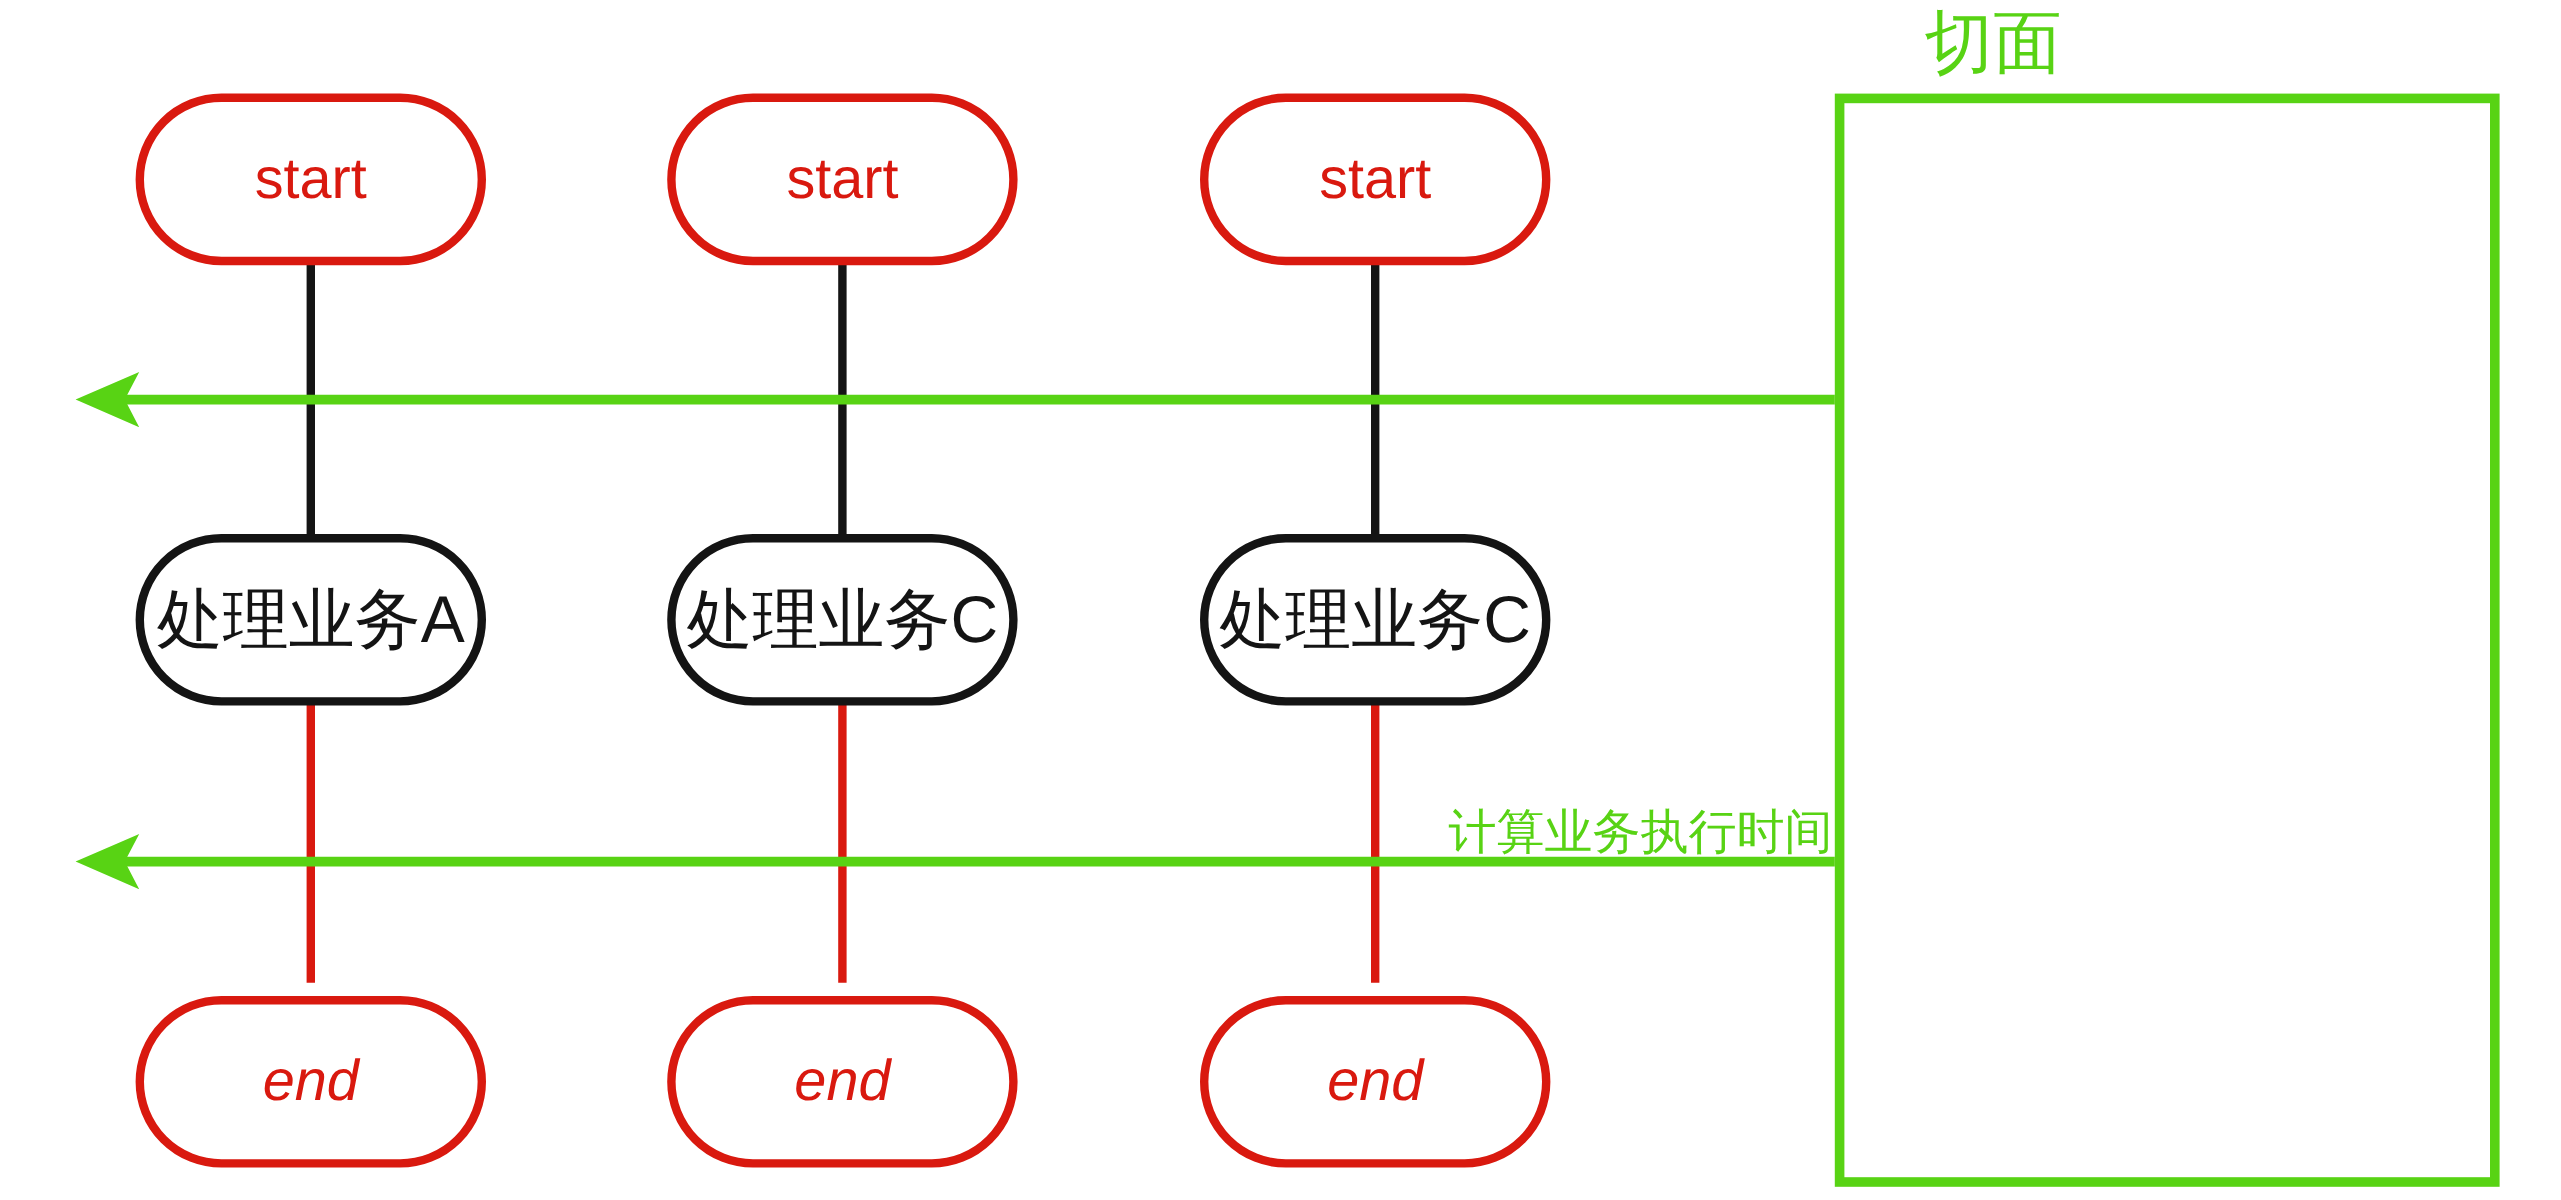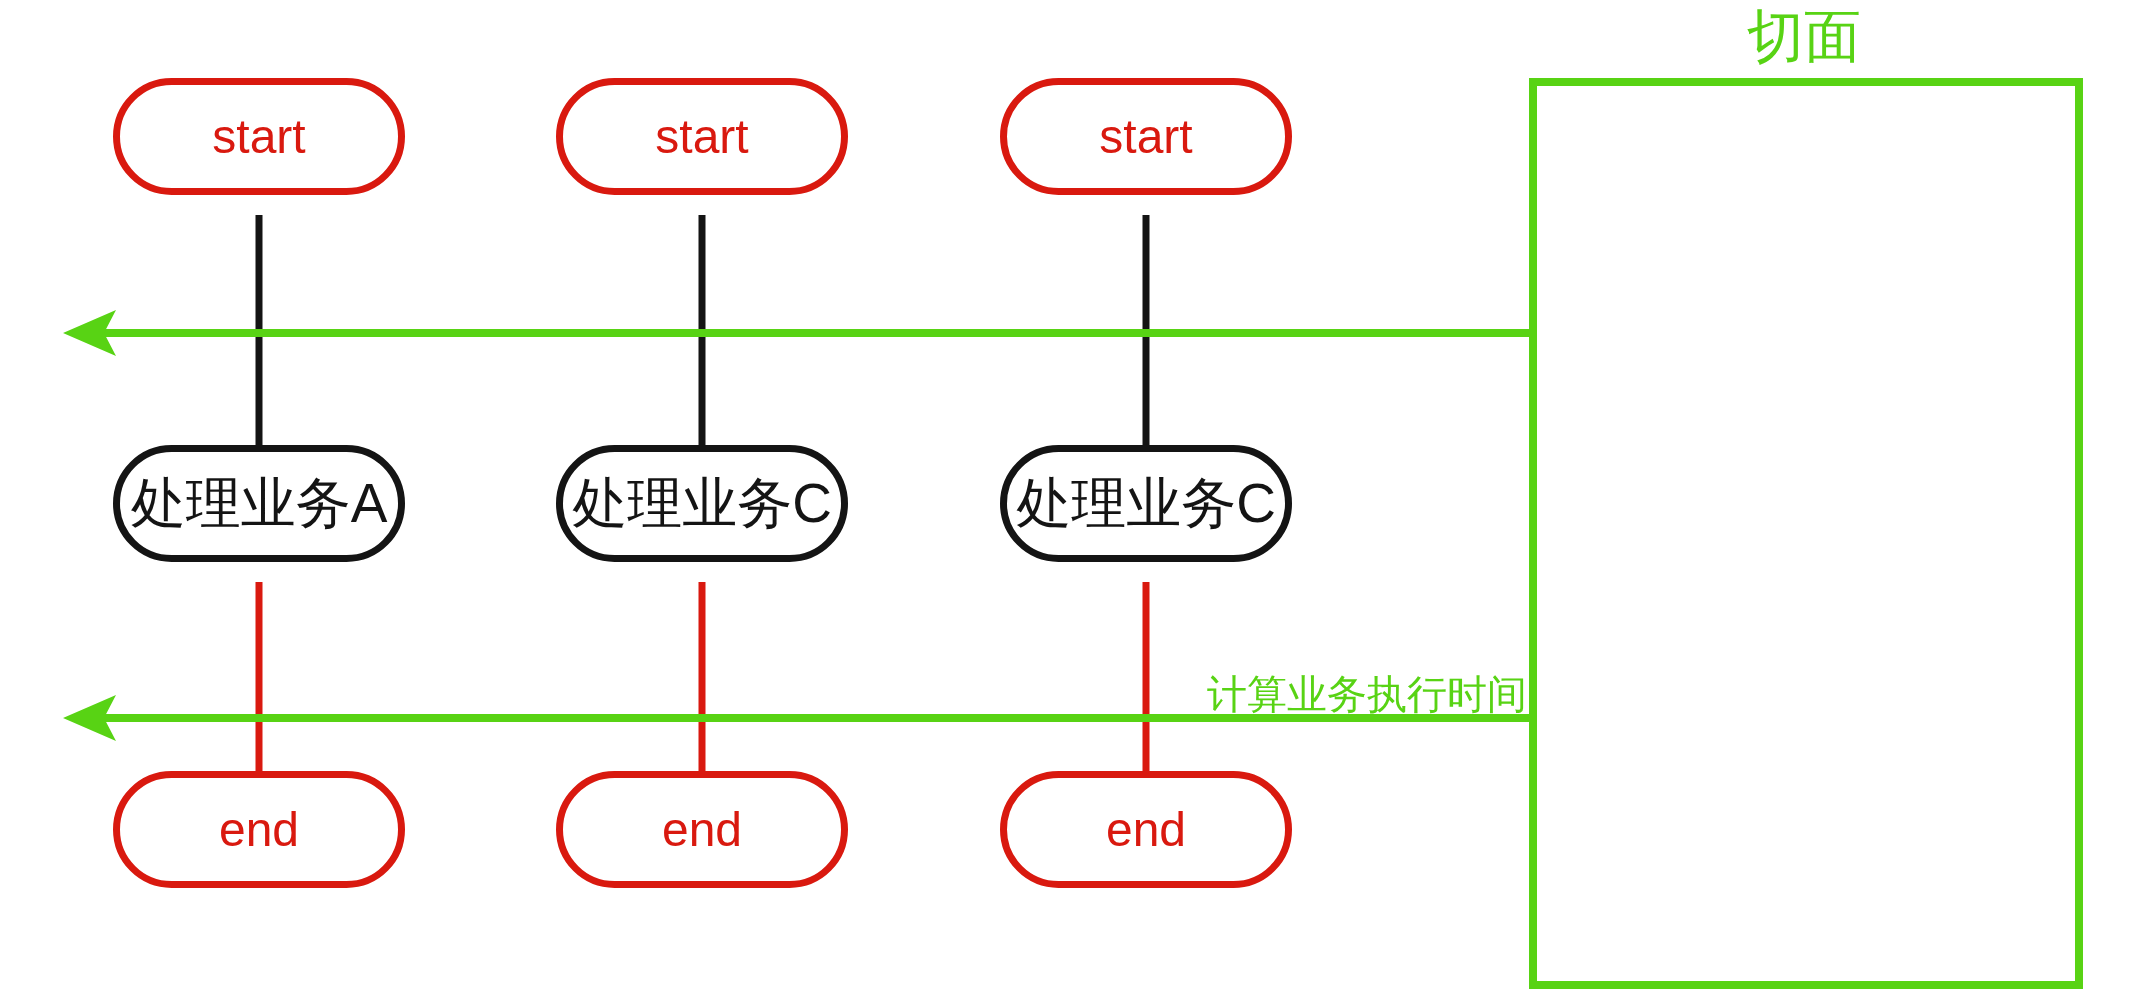--- a/index.html
+++ b/index.html
@@ -17,21 +17,21 @@
     font-family:"Liberation Sans", sans-serif;
   }
   .wires{position:absolute;left:0;top:0;width:2134px;height:1000px;}
   .wire-black{stroke:var(--black);stroke-width:7;fill:none;}
   .wire-red{stroke:var(--red);stroke-width:7;fill:none;}
   .wire-green{stroke:var(--green);stroke-width:8;fill:none;}
   .head-green{fill:var(--green);stroke:none;}
 
   .node{
     position:absolute;
-    width:292px;height:117px;
+    width:292px;height:143px;
     box-sizing:border-box;
     border-radius:72px;
     background:var(--bg);
     display:flex;align-items:center;justify-content:center;
     text-align:center;
   }
   .node-start,.node-end{
     border:7px solid var(--red);
     color:var(--red);
     font-size:48px;
@@ -42,35 +42,35 @@
     color:var(--black);
     font-size:55px;
     
     font-family:"Liberation Sans", serif;
   }
   .col-a{left:113px;}
   .col-b{left:556px;}
   .col-c{left:1000px;}
   .row-start{top:78px;}
   .row-process{top:445px;}
-  .row-end{top:771px;}
+  .row-end{top:830px;font-style:italic;}
 
   .aspect-box{
     position:absolute;
     left:1529px;top:78px;
     width:554px;height:911px;
     box-sizing:border-box;
     border:8px solid var(--green);
     background:transparent;
   }
   .aspect-title{
     position:absolute;
     left:1604px;top:6px;
     width:400px;
-    text-align:center;
+    text-align:left;
     color:var(--green);
     font-size:57px;
     line-height:1.1;
     font-family:"Liberation Serif", serif;
   }
   .annotation{
     position:absolute;
     right:607px;
     color:var(--green);
     font-size:40px;

